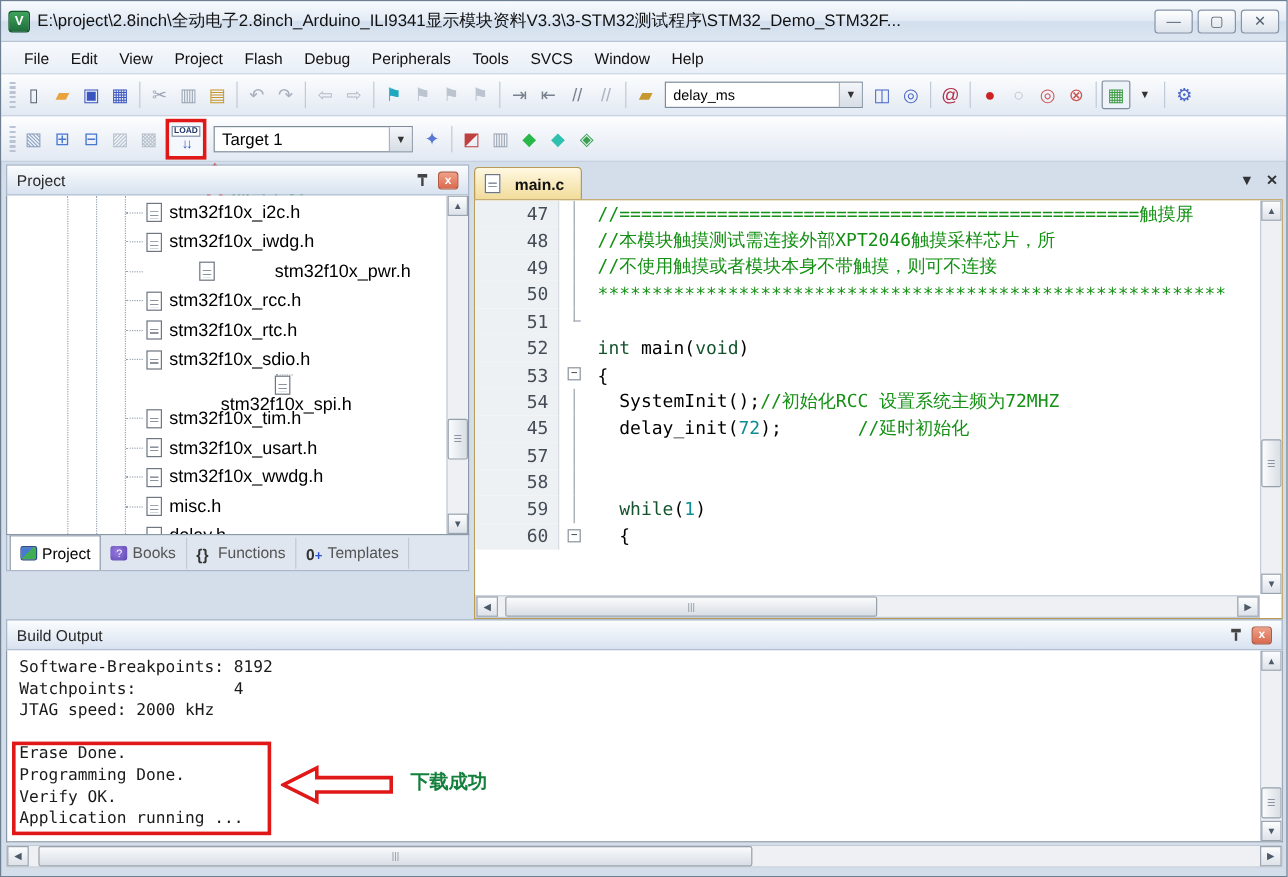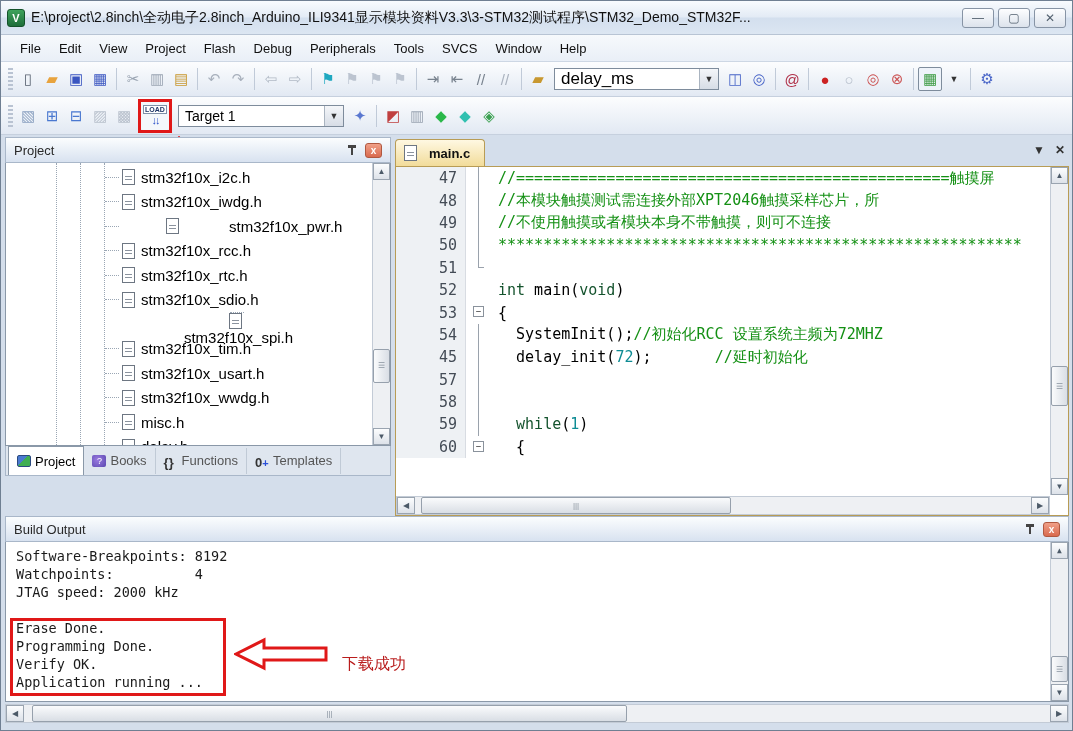--- a/index.html
+++ b/index.html
@@ -34,21 +34,21 @@
     display:flex; align-items:center; padding-left:4px; }
   .tb1 { top:61px; height:35px; }
   .tb2 { top:96px; height:38px; }
   .grip { width:5px; height:22px; margin:0 3px;
     background:repeating-linear-gradient(#b9c3d2 0 2px, transparent 2px 4px); }
   .tb-icon { width:24px; height:24px; display:flex; align-items:center; justify-content:center;
     font-size:15px; border:1px solid transparent; border-radius:2px; }
   .tb-sep { width:1px; height:22px; background:#c0cad8; margin:0 4px; }
   .combo { height:22px; background:#fff; border:1px solid #7e8c9c; display:flex;
     align-items:center; margin:0 4px; }
-  .combo .cval { flex:1; font-size:17px; padding:0 6px; white-space:nowrap; }
+  .combo .cval { flex:1; font-size:12px; padding:0 6px; white-space:nowrap; }
   .combo .dd { width:19px; height:100%; border-left:1px solid #aab4c0;
     background:linear-gradient(#f4f6f9,#d7dde6); display:flex; align-items:center;
     justify-content:center; font-size:9px; color:#333; }
   .combo1 { width:165px; } .combo2 { width:166px; }
   .boxed-icon { border:1px solid #7e8c9c; border-radius:2px; background:#eef3fa; }
   .load-wrap { border:3px solid #e01818; padding:0; margin:0 2px; }
   .load-ico { width:26px; height:26px; display:flex; flex-direction:column; align-items:center;
     justify-content:center; background:#f4f7fb; }
   .load-ico .ltxt { font-size:7px; font-weight:bold; color:#203868; line-height:7px;
     border:1px solid #8090a8; background:#fff; padding:0 1px; }
@@ -133,21 +133,21 @@
 
   
   .build { position:absolute; left:4px; top:515px; width:1064px; height:212px; }
   .build-content { position:relative; height:160px; background:#fff; border:1px solid #8a98a8;
     border-top:none; overflow:hidden; font-family:"DejaVu Sans Mono", monospace; font-size:13.5px;
     color:#1a1a1a; padding:5px 0 0 10px; }
   .bline { white-space:pre; line-height:18px; }
   .bo-vscroll { position:absolute; right:0; top:0; bottom:0; width:18px; }
 
   
-  .red-note { position:absolute; color:#b91c1c; font-weight:normal; font-size:15px;margin-top:12px; }
+  .red-note { position:absolute; color:#15803d; font-weight:bold; font-size:15px; }
   .red-rect { position:absolute; border:3px solid #e01818; pointer-events:none; }
   .ann-svg { position:absolute; pointer-events:none; }
 </style>
 </head>
 <body>
 
 <div class="win">
 
   <div class="titlebar">
     <div class="appicon">V</div>

